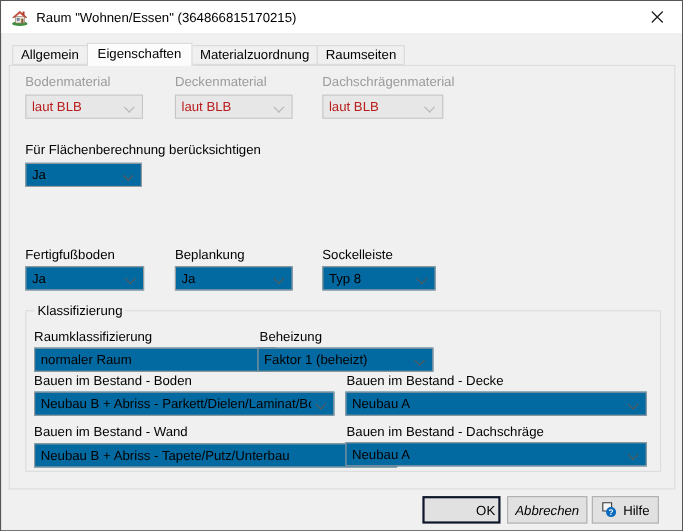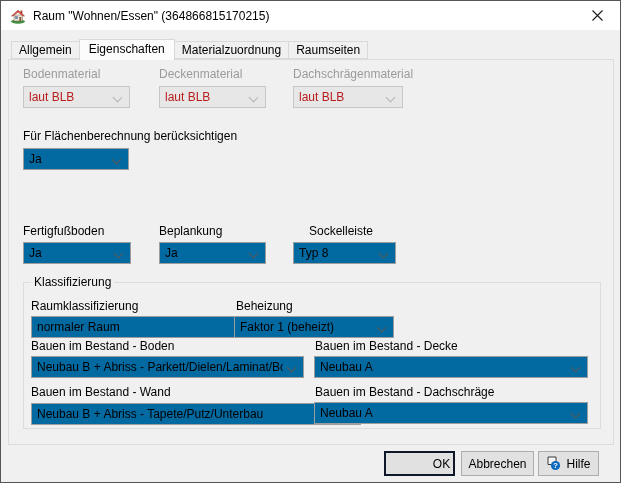--- a/index.html
+++ b/index.html
@@ -94,21 +94,21 @@
   </div>
 
   <div class="abs lbl" style="left:22px;top:128px;">Für Flächenberechnung berücksichtigen</div>
   <div class="abs combo" style="left:22px;top:147px;width:106px;">
     <span class="combo-text">Ja</span>
     <span class="chev"></span>
   </div>
 
   <div class="abs lbl" style="left:22px;top:223px;">Fertigfußboden</div>
   <div class="abs lbl" style="left:158px;top:223px;">Beplankung</div>
-  <div class="abs lbl" style="left:308px;top:223px;">Sockelleiste</div>
+  <div class="abs lbl" style="left:292px;top:223px;">Sockelleiste</div>
 
   <div class="abs combo" style="left:22px;top:241px;width:108px;">
     <span class="combo-text">Ja</span>
     <span class="chev"></span>
   </div>
   <div class="abs combo" style="left:158px;top:241px;width:107px;">
     <span class="combo-text">Ja</span>
     <span class="chev"></span>
   </div>
   <div class="abs combo" style="left:292px;top:241px;width:103px;">
@@ -151,21 +151,21 @@
     <span class="chev"></span>
   </div>
   <div class="abs combo" style="left:313px;top:401px;width:274px;">
     <span class="combo-text">Neubau A</span>
     <span class="chev"></span>
   </div>
 
   <div class="abs btn default" style="left:383px;top:450px;width:71px;">
     <span>OK</span>
   </div>
-  <div class="abs btn" style="left:460px;top:450px;width:73px;">
+  <div class="abs btn" style="left:460px;top:450px;width:73px;font-style:italic;">
     <span>Abbrechen</span>
   </div>
   <div class="abs btn" style="left:537px;top:450px;width:61px;">
     <span class="btn-icon">
       <svg width="15" height="15" viewBox="0 0 15 15">
         <path d="M2 1 L10 1 L10 6 L8 6 L8 11 L5.5 8.5 L2 8.5 Z" fill="#f5f5f5" stroke="#3a3a3a" stroke-width="1"></path>
         <circle cx="9.5" cy="9.5" r="4.6" fill="#0b6bbf"></circle>
         <text x="9.5" y="12.4" font-size="7.5" font-family="Liberation Sans, sans-serif" font-weight="bold" fill="#ffffff" text-anchor="middle">?</text>
       </svg>
     </span>

